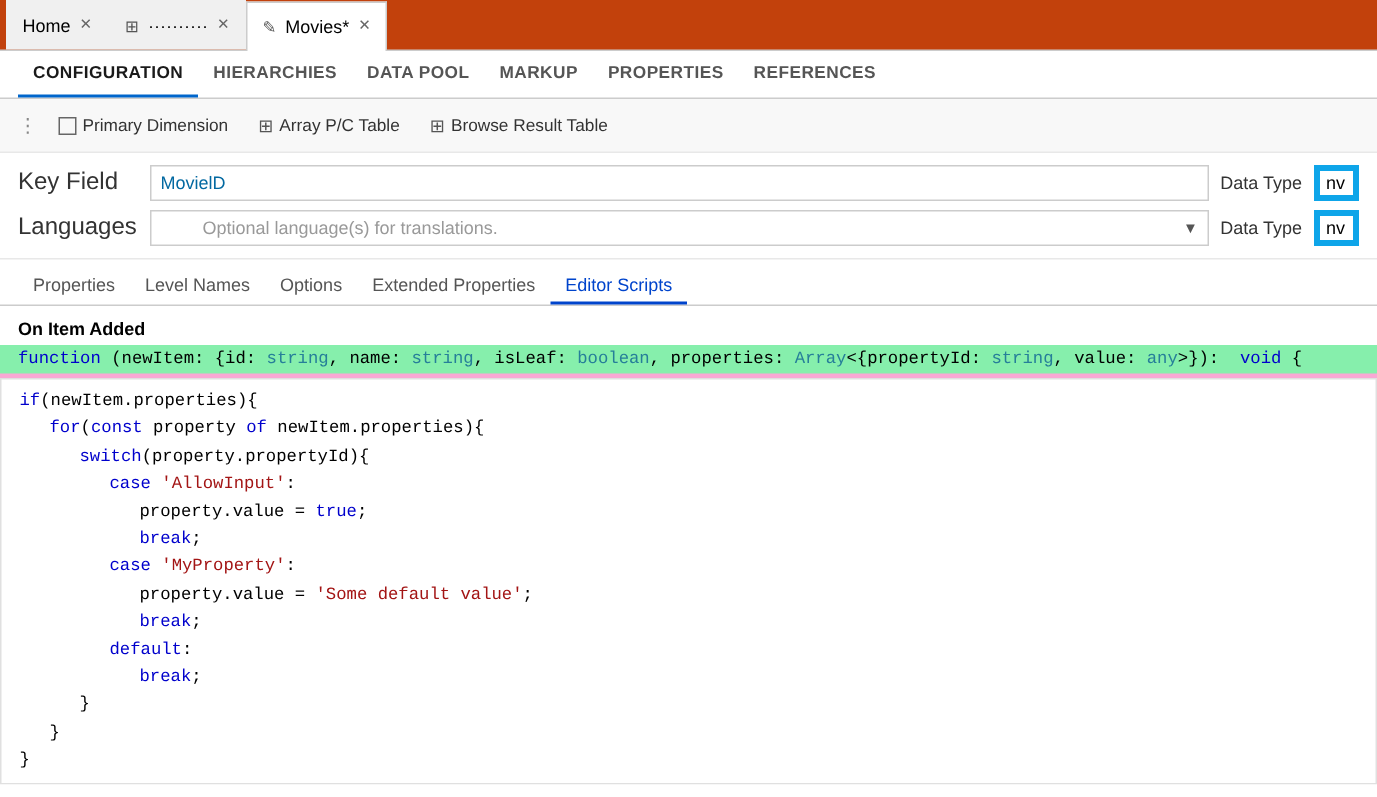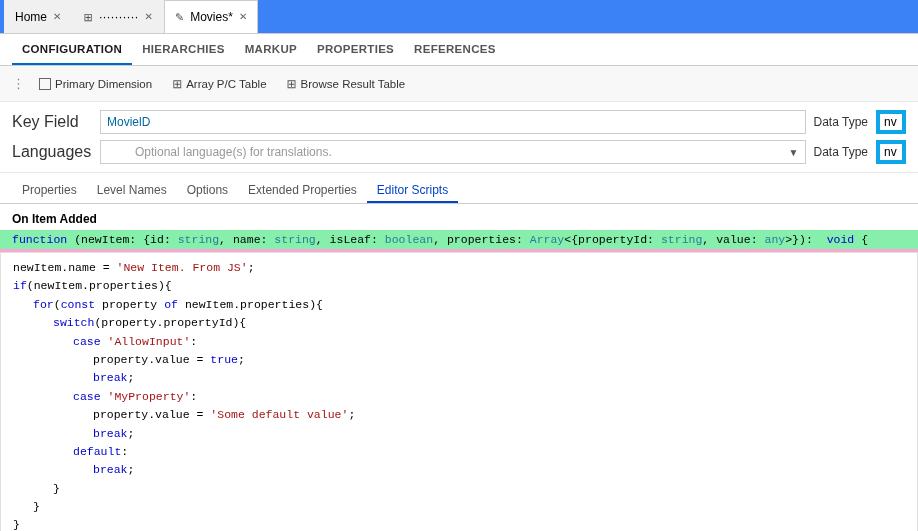--- a/index.html
+++ b/index.html
@@ -1,22 +1,22 @@
 <!DOCTYPE html>
 <html><head>
   <meta charset="utf-8">
   <style>
     * { box-sizing: border-box; margin: 0; padding: 0; }
     body { font-family: 'Segoe UI', Arial, sans-serif; font-size: 12px; background: #fff; color: #000; overflow: hidden; }
 
     
     .tab-bar {
       display: flex;
-      align-items: flex-start;
-      background: #3b82f6;
+      align-items: flex-end;
+      background: #c2410c;
       border-bottom: 1px solid #ccc;
       height: 34px;
       padding: 0 4px;
     }
     .tab {
       display: flex;
       align-items: center;
       padding: 0 10px;
       height: 100%;
       border: 1px solid transparent;
@@ -235,20 +235,23 @@
     <span class="tab-close">✕</span>
   </div>
 </div>
 
 <div class="nav-bar">
   <div class="nav-item active">
     <span>CONFIGURATION</span>
   </div>
   <div class="nav-item">
     <span>HIERARCHIES</span>
+  </div>
+  <div class="nav-item">
+    <span>DATA POOL</span>
   </div>
   <div class="nav-item">
     <span>MARKUP</span>
   </div>
   <div class="nav-item">
     <span>PROPERTIES</span>
   </div>
   <div class="nav-item">
     <span>REFERENCES</span>
   </div>
@@ -312,21 +315,20 @@
 
 <div class="section-header">
   <span>On Item Added</span>
 </div>
 
 <div class="code-signature">
   <span class="kw">function </span><span class="punc">(</span><span class="ident">newItem</span><span class="punc">: {</span><span class="ident">id</span><span class="punc">: </span><span class="type">string</span><span class="punc">, </span><span class="ident">name</span><span class="punc">: </span><span class="type">string</span><span class="punc">, </span><span class="ident">isLeaf</span><span class="punc">: </span><span class="type">boolean</span><span class="punc">, </span><span class="ident">properties</span><span class="punc">: </span><span class="type">Array</span><span class="punc">&lt;{</span><span class="ident">propertyId</span><span class="punc">: </span><span class="type">string</span><span class="punc">, </span><span class="ident">value</span><span class="punc">: </span><span class="type">any</span><span class="punc">&gt;}):&nbsp; </span><span class="kw">void </span><span class="punc">{</span>
 </div>
 
 <div class="code-area" style="border:1px solid #e0e0e0; margin:0 0 0 0;">
-  <span class="code-line"><span class="ident">newItem.name</span> <span class="punc">= </span><span class="str">'New Item. From JS'</span><span class="punc">;</span></span>
   <span class="code-line"><span class="kw">if</span><span class="punc">(</span><span class="ident">newItem.properties</span><span class="punc">){</span></span>
   <span class="code-line indent1"><span class="kw">for</span><span class="punc">(</span><span class="kw">const </span><span class="ident">property</span> <span class="kw">of </span><span class="ident">newItem.properties</span><span class="punc">){</span></span>
   <span class="code-line indent2"><span class="kw">switch</span><span class="punc">(</span><span class="ident">property.propertyId</span><span class="punc">){</span></span>
   <span class="code-line indent3"><span class="kw">case </span><span class="str">'AllowInput'</span><span class="punc">:</span></span>
   <span class="code-line indent4"><span class="ident">property.value</span> <span class="punc">= </span><span class="kw">true</span><span class="punc">;</span></span>
   <span class="code-line indent4"><span class="kw">break</span><span class="punc">;</span></span>
   <span class="code-line indent3"><span class="kw">case </span><span class="str">'MyProperty'</span><span class="punc">:</span></span>
   <span class="code-line indent4"><span class="ident">property.value</span> <span class="punc">= </span><span class="str">'Some default value'</span><span class="punc">;</span></span>
   <span class="code-line indent4"><span class="kw">break</span><span class="punc">;</span></span>
   <span class="code-line indent3"><span class="kw">default</span><span class="punc">:</span></span>

